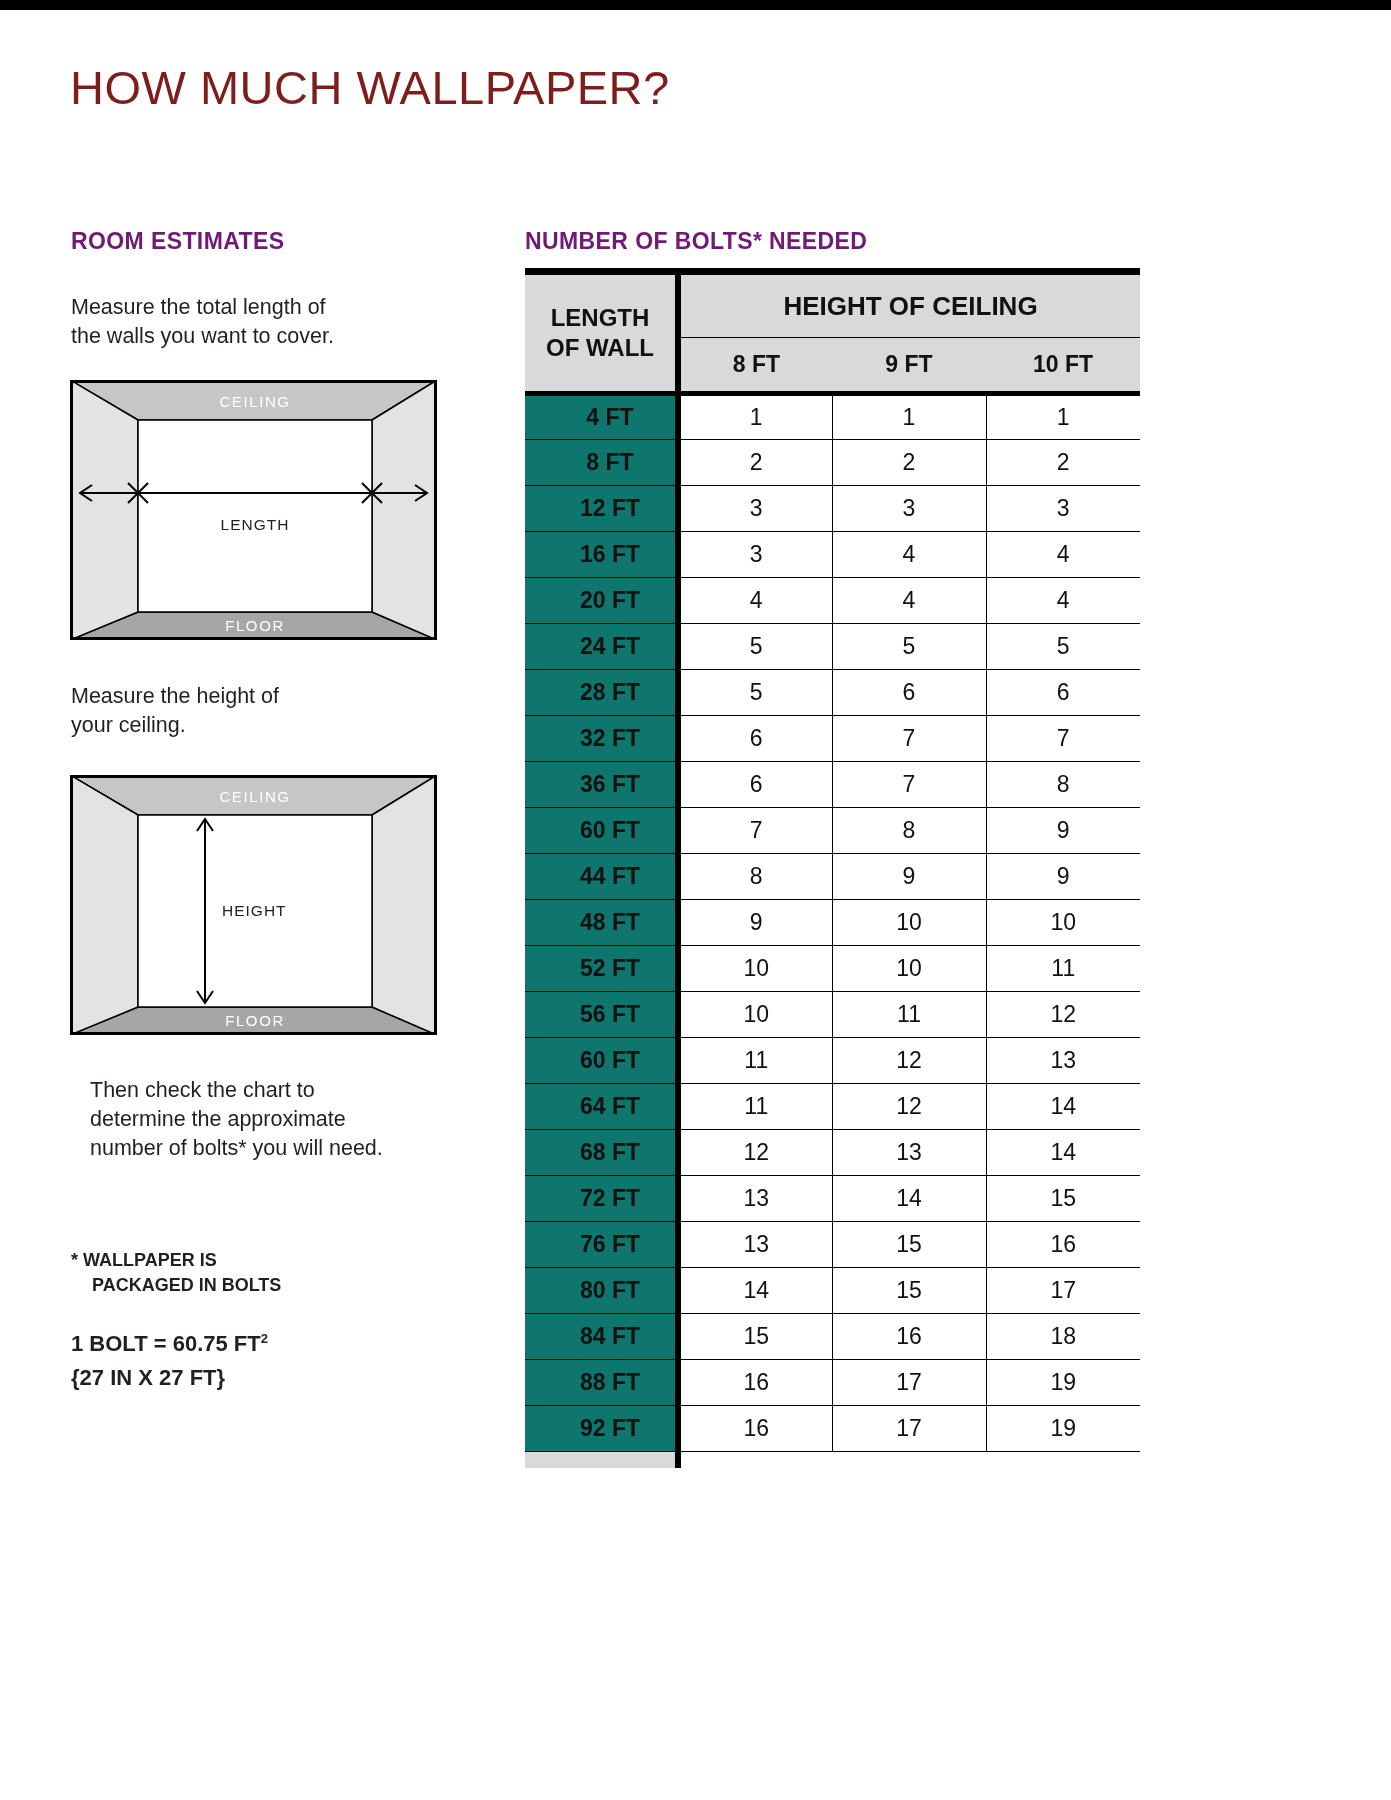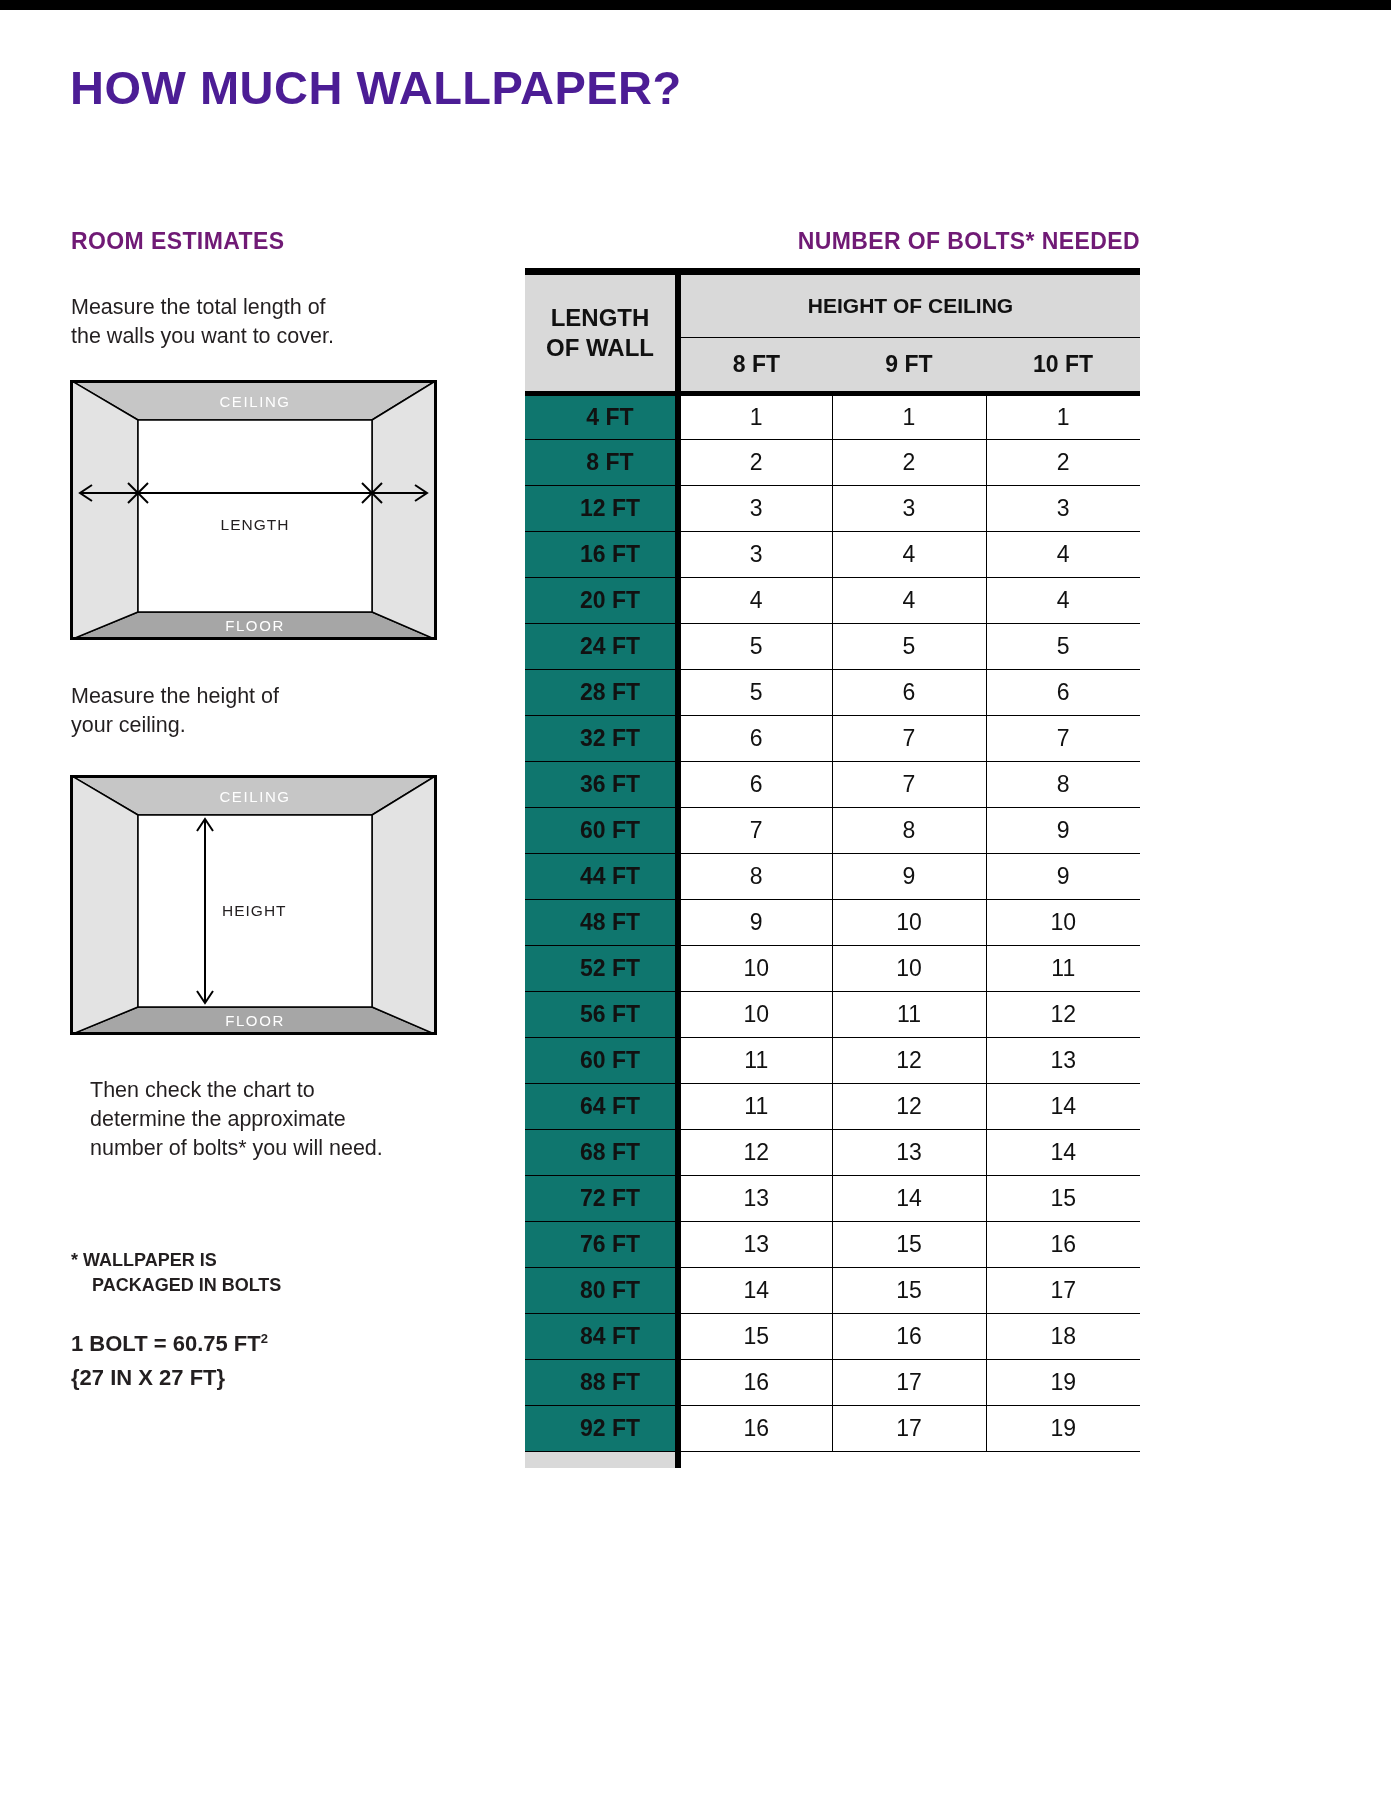--- a/index.html
+++ b/index.html
@@ -15,30 +15,30 @@
   }
 
   .topbar {
     position:absolute; top:0; left:0;
     width:100%; height:10px;
     background:#000000;
   }
 
   .title {
     position:absolute; left:70px; top:60px;
-    font-size:47px; font-weight:bold;
-    color:#4c1d95; letter-spacing:0.5px;
+    font-size:47px; font-weight:normal;
+    color:#7f1d1d; letter-spacing:0.5px;
   }
 
   .section-heading {
     font-size:23px; font-weight:bold;
     color:#701a75; letter-spacing:0.4px;
   }
   .room-estimates { position:absolute; left:71px; top:228px; }
-  .table-heading  { position:absolute; left:525px; top:228px; width:615px; text-align:right; }
+  .table-heading  { position:absolute; left:525px; top:228px; width:615px; text-align:left; }
 
   .step {
     position:absolute; left:71px;
     font-size:21.5px; line-height:1.34;
     white-space:pre-line; color:#231f20;
   }
   #step1 { top:293px; }
   #step2 { top:682px; }
   #step3 { top:1076px;margin-left:19px; }
 
@@ -72,21 +72,21 @@
     font-size:23px; color:#111;
     font-family:"Liberation Sans", sans-serif;
   }
   .cell-gray { background:#d9d9d9; }
   th.length-header {
     border-right:6px solid #000;
     border-bottom:5px solid #000;
     font-size:24px; font-weight:bold;
     white-space:pre-line; line-height:1.25;
   }
-  th.group-header { height:66px; border-bottom:1px solid #000; font-size:21px; font-weight:bold; }
+  th.group-header { height:66px; border-bottom:1px solid #000; font-size:26px; font-weight:bold; }
   th.subcol { height:56px; border-bottom:5px solid #000; font-weight:bold; }
   .bolts-table tbody td { height:46px; border-bottom:1px solid #000; }
   .bolts-table td.rowlabel {
     background:#0f766e; font-weight:bold;
     border-right:6px solid #000;
     padding-left:20px;
   }
   .bolts-table td.val { font-weight:normal; }
   .bolts-table td.val + td.val { border-left:1px solid #000; }
   .bolts-table tfoot td { height:16px; border:none; }

